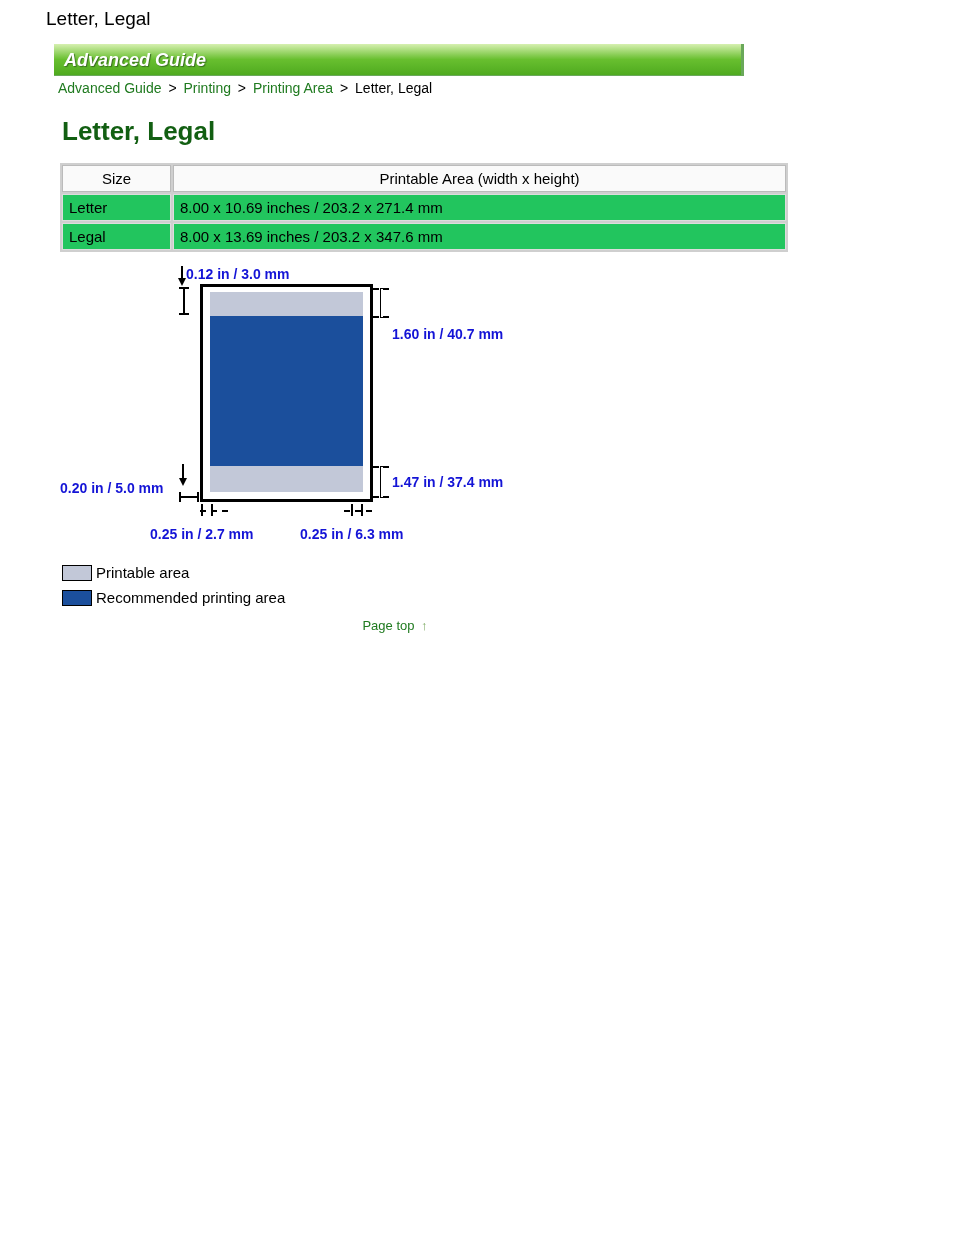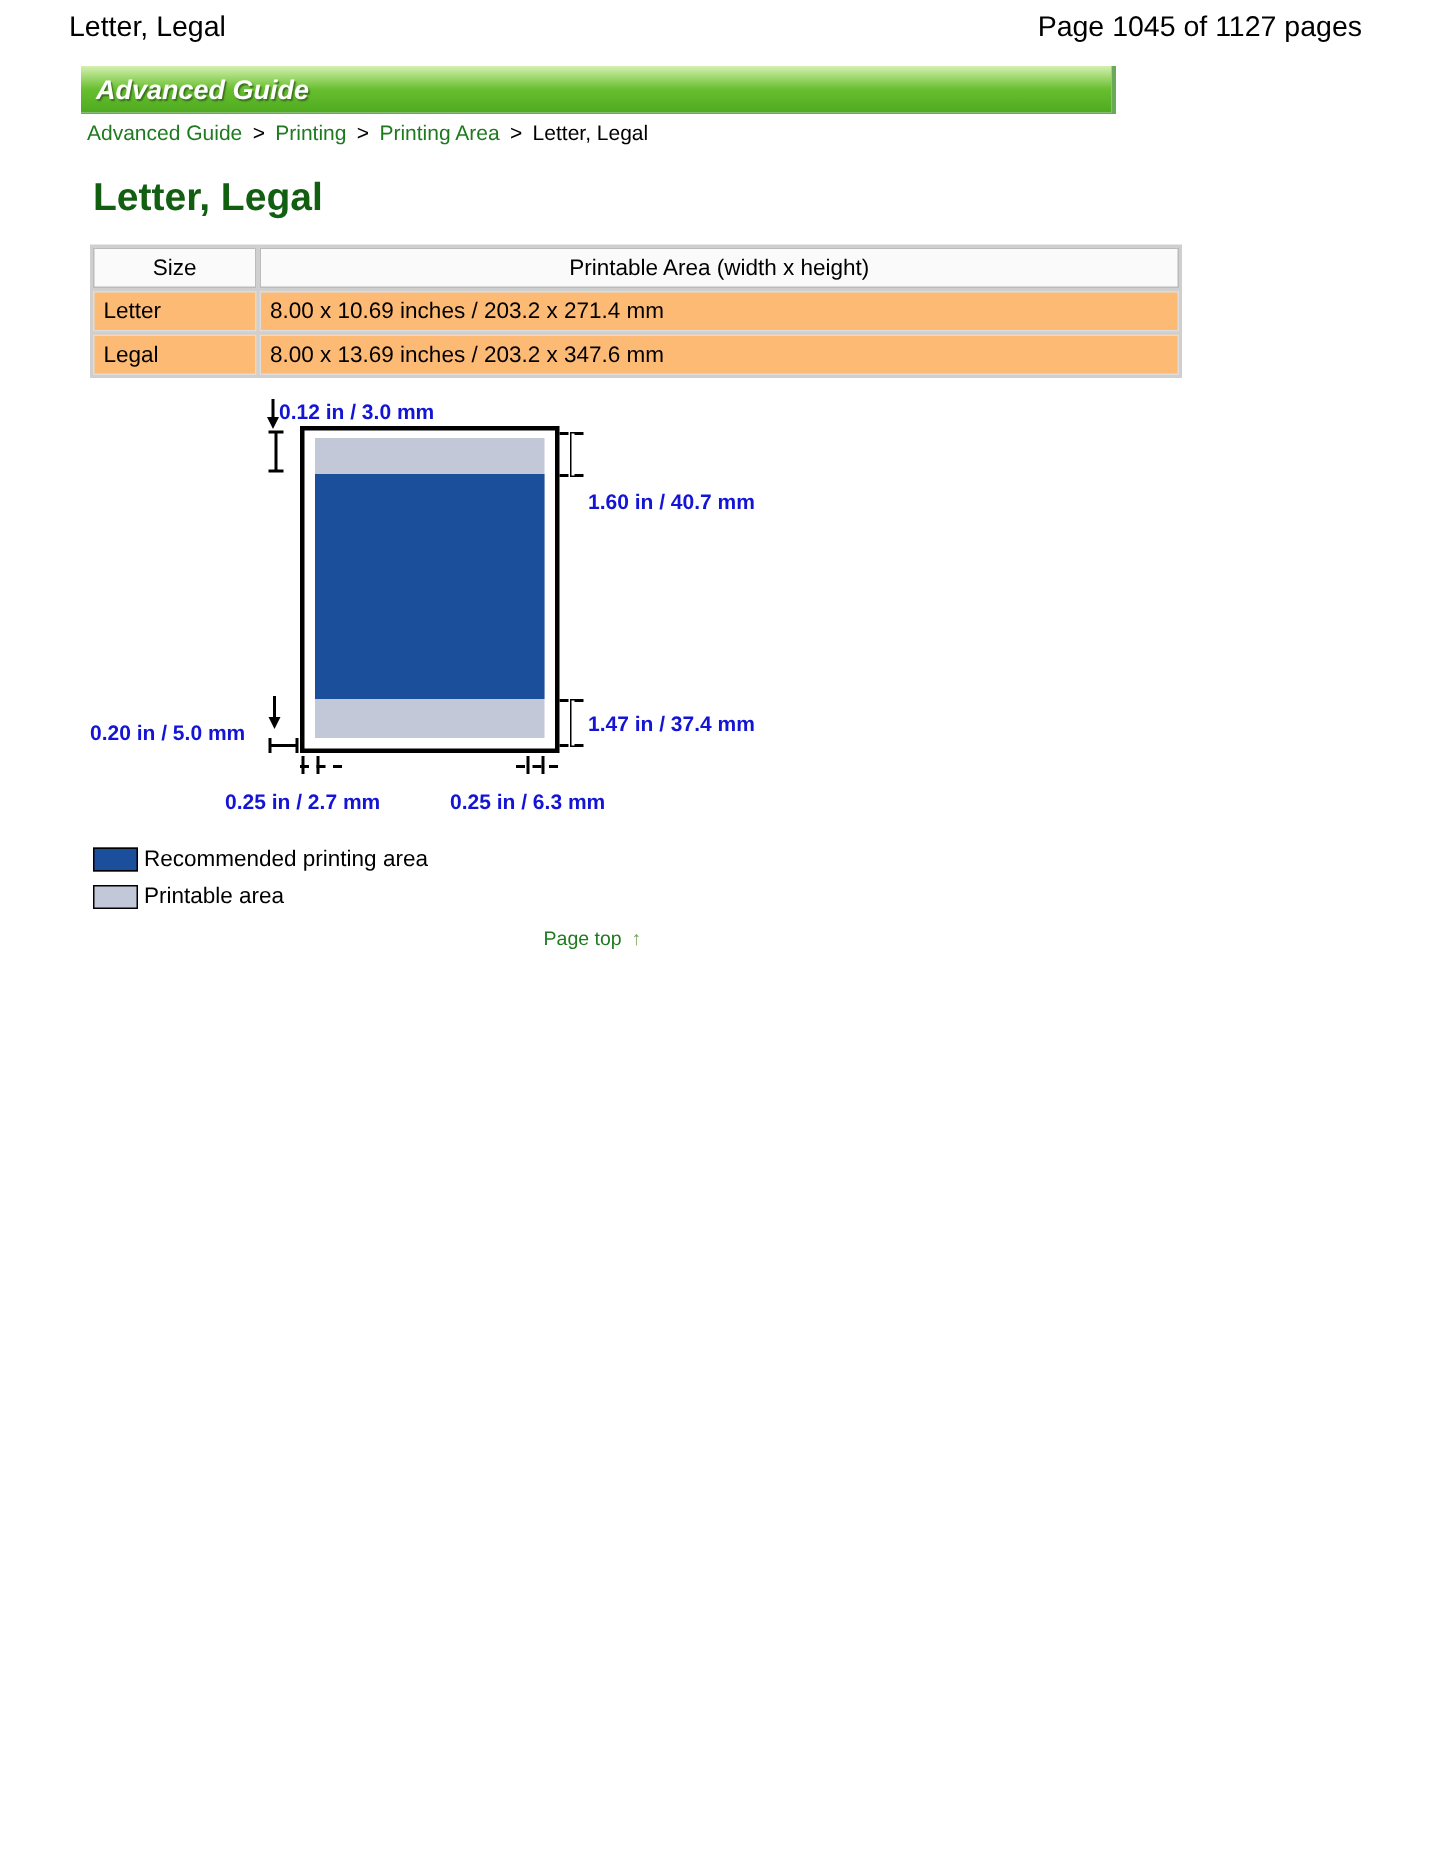--- a/index.html
+++ b/index.html
@@ -63,21 +63,21 @@
   table.data th {
     background: #fafafa;
     font-weight: normal;
     font-size: 15px;
     padding: 4px 6px;
     border: 1px solid #bbb;
     text-align: center;
   }
   table.data th.size { width: 95px; }
   table.data td {
-    background: #fdba74;
+    background: #22c55e;
     font-size: 15px;
     padding: 4px 6px;
     border: 1px solid #ddd;
   }
   
   .diagram-wrap {
     position: relative;
     margin: 14px 0 0 60px;
     width: 500px;
     height: 290px;
@@ -152,21 +152,20 @@
     font-size: 13px;
   }
   .pagetop a { color: #1f7a1f; text-decoration: none; }
   .pagetop .upicon { color: #7aa860; margin-left: 3px; }
 </style>
 </head>
 <body>
 
 <div class="header-row">
   <div>Letter, Legal</div>
-  <div>Page 1045 of 1127 pages</div>
 </div>
 
 <div class="banner">Advanced Guide</div>
 
 <div class="breadcrumb">
   <a href="#">Advanced Guide</a>
   <span class="sep">&gt;</span>
   <a href="#">Printing</a>
   <span class="sep">&gt;</span>
   <a href="#">Printing Area</a>
@@ -243,26 +242,26 @@
 
   <svg style="position:absolute; left:288px; top:236px;" width="30" height="22">
     <line x1="4" y1="2" x2="4" y2="14" stroke="#000" stroke-width="2"></line>
     <line x1="14" y1="2" x2="14" y2="14" stroke="#000" stroke-width="2"></line>
   </svg>
   <span class="label" style="left:240px; top:260px;text-align:right;">0.25 in / 6.3 mm</span>
 </div>
 
 <div class="legend">
   <div class="legend-row">
+    <div class="swatch pri"></div>
+    <span>Printable area</span>
+  </div>
+  <div class="legend-row">
     <div class="swatch rec"></div>
     <span>Recommended printing area</span>
-  </div>
-  <div class="legend-row">
-    <div class="swatch pri"></div>
-    <span>Printable area</span>
   </div>
 </div>
 
 <div class="pagetop">
   <a href="#">
     <span>Page top</span>
     <span class="upicon">↑</span>
   </a>
 </div>
 

